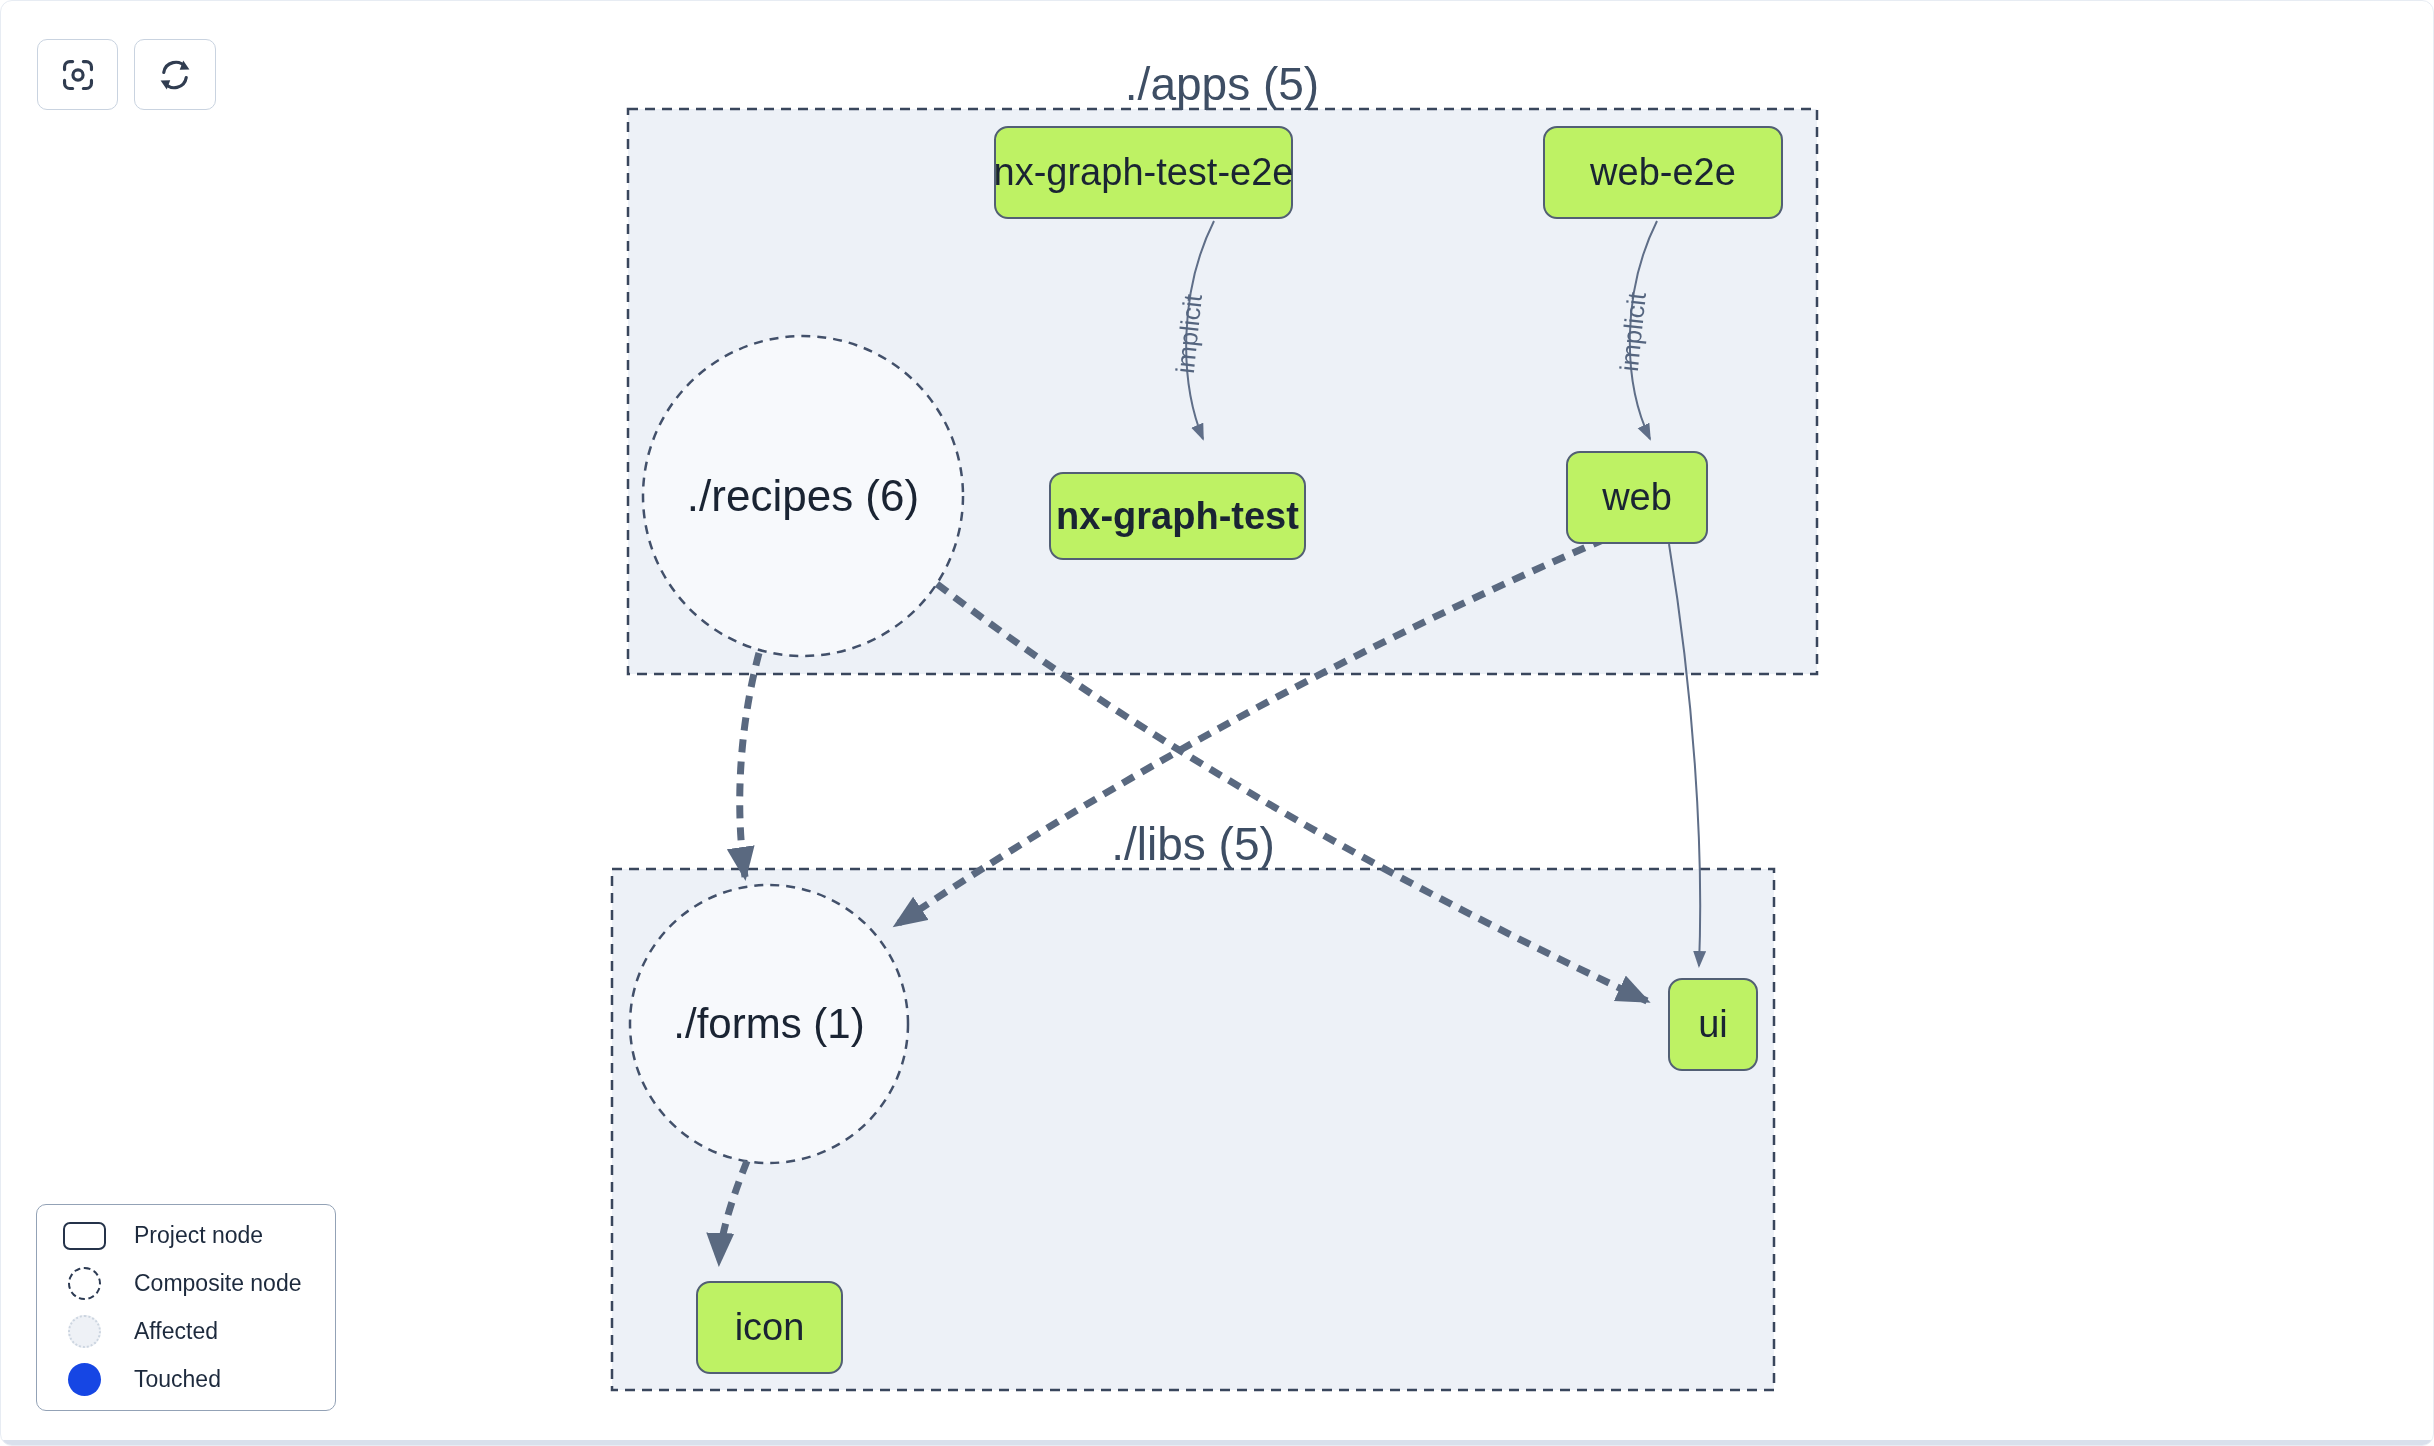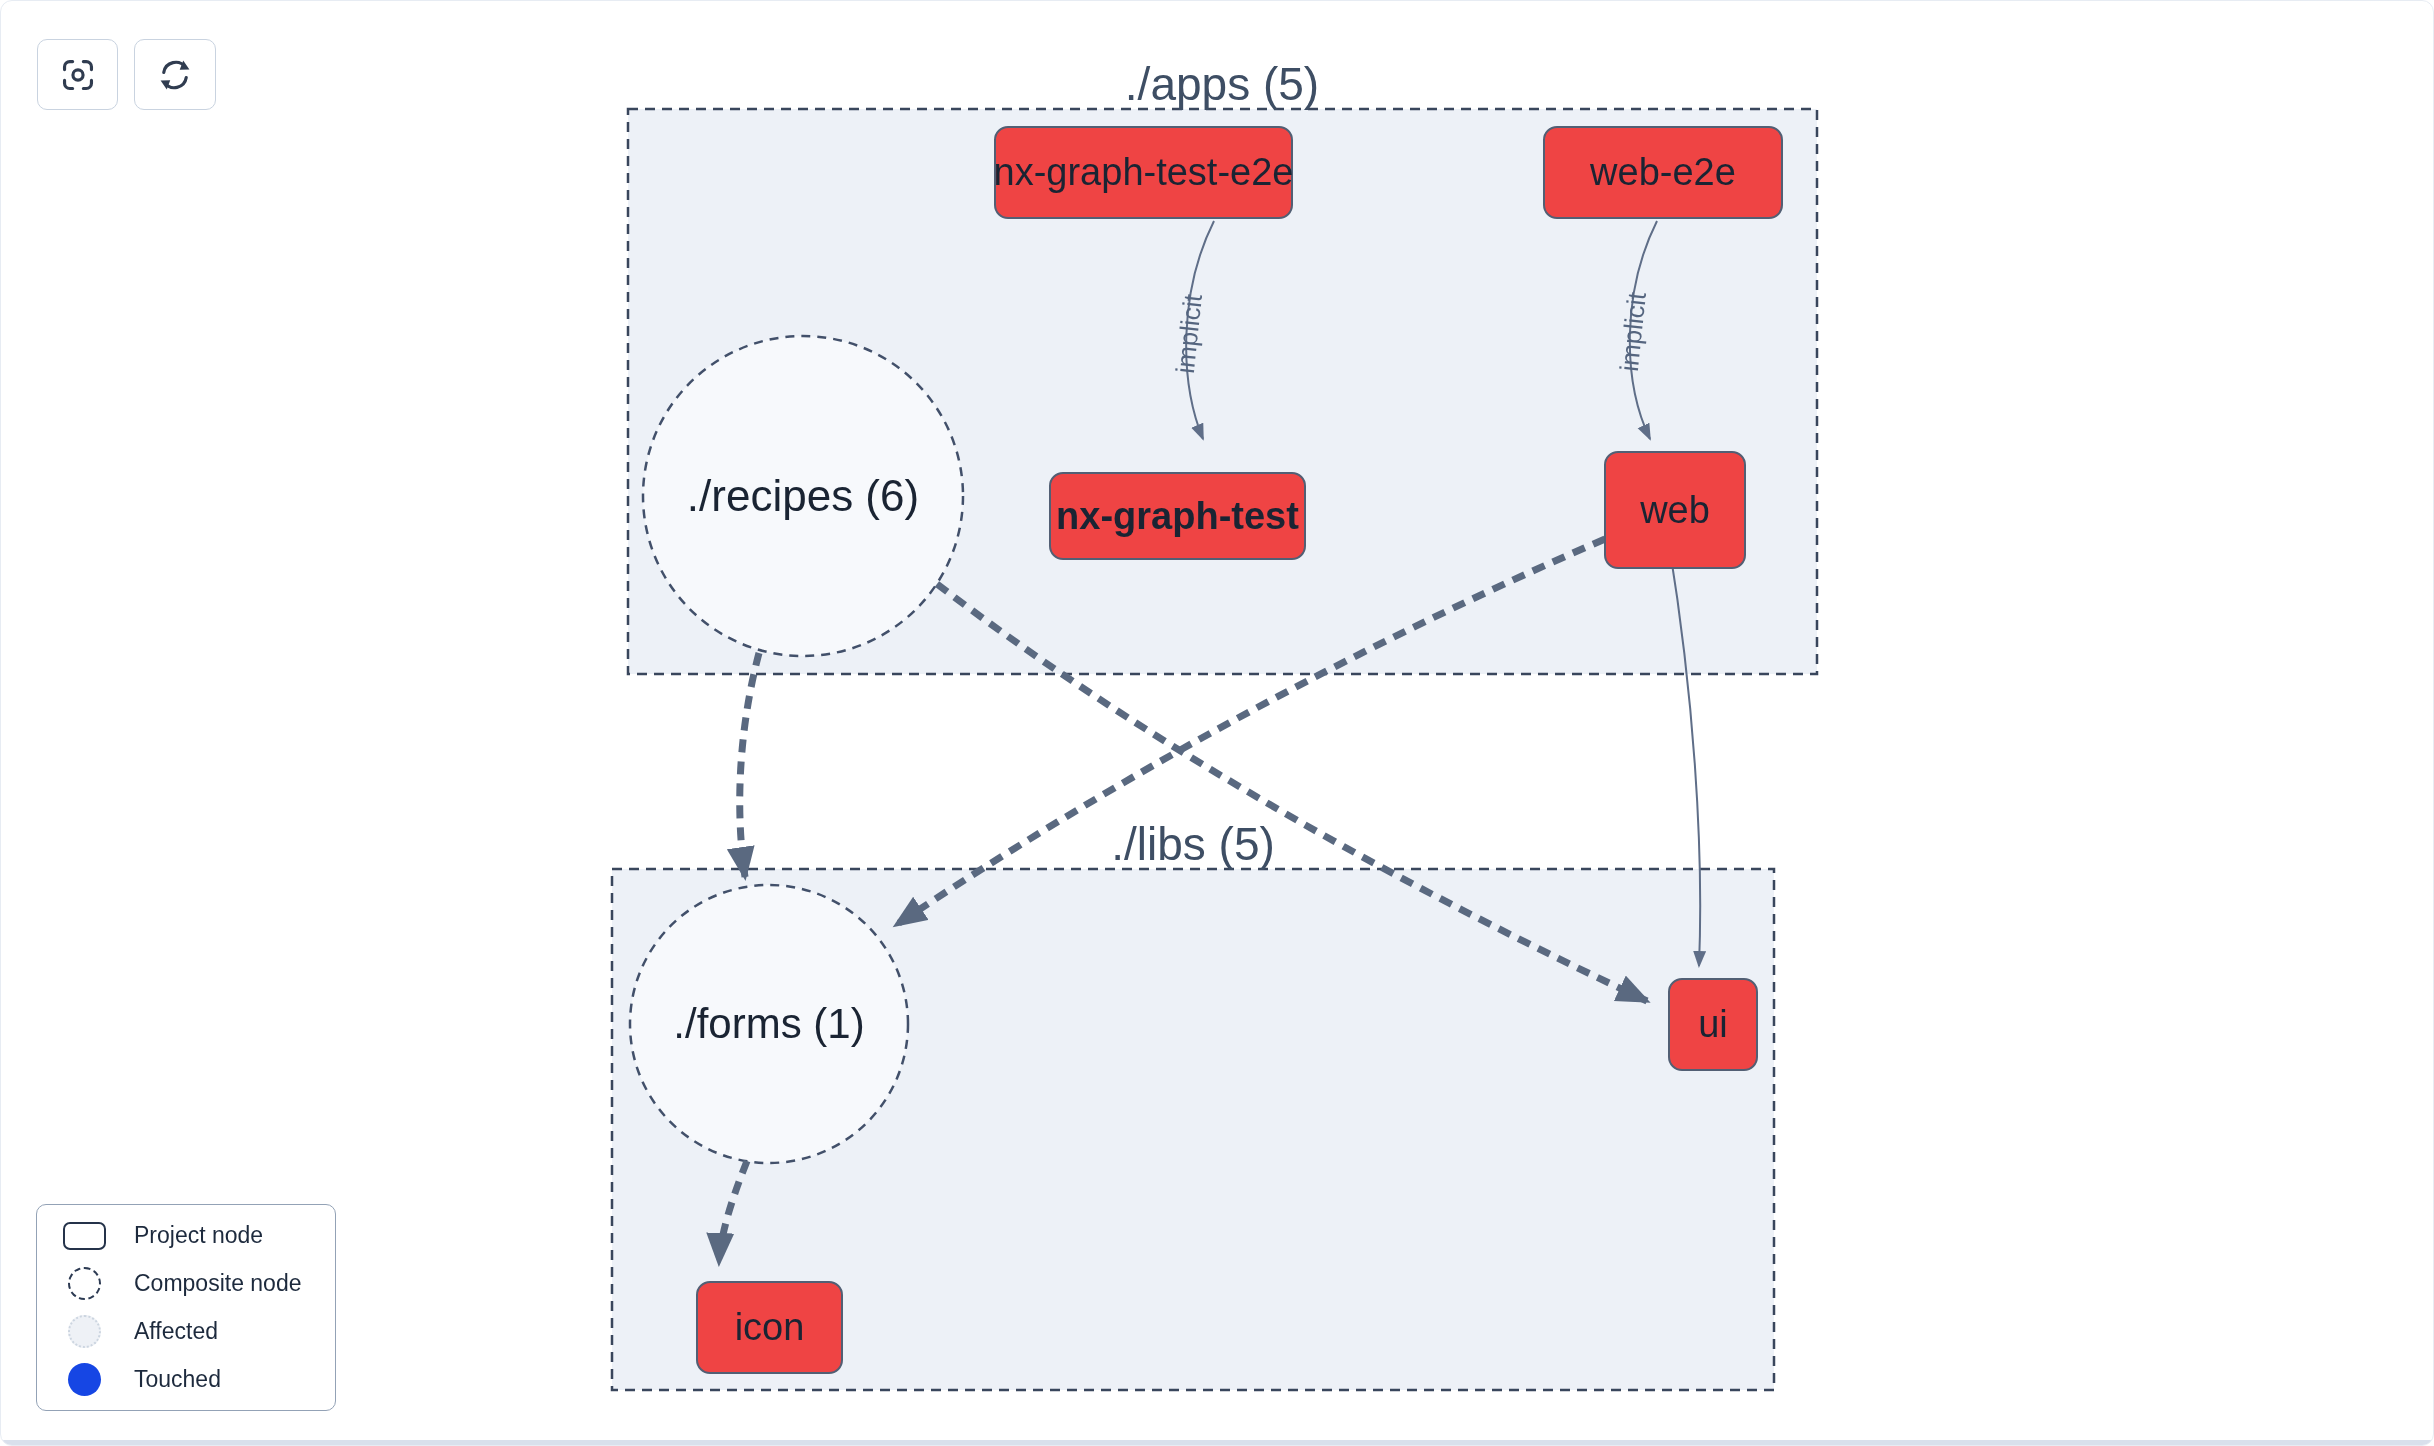--- a/index.html
+++ b/index.html
@@ -2,21 +2,21 @@
 <html><head>
 <meta charset="utf-8">
 <style>
   html,body{margin:0;padding:0;background:#ffffff;}
   body{font-family:"Liberation Sans","DejaVu Sans",sans-serif;}
   .stage{position:relative;width:2434px;height:1446px;background:#ffffff;overflow:hidden;
          border:1px solid #e7ecf3;border-radius:12px;box-sizing:border-box;}
   .stage-bottom-bar{position:absolute;left:0;right:0;bottom:0;height:5px;background:#d9e0ec;}
   svg.graph{position:absolute;left:0;top:0;}
   
-  .node{position:absolute;background:#ef4444;border:2px solid #525f74;border-radius:14px;
+  .node{position:absolute;background:#bef264;border:2px solid #525f74;border-radius:14px;
         color:#1a2433;display:flex;align-items:center;justify-content:center;
         font-size:38px;white-space:nowrap;box-sizing:border-box;z-index:4;cursor:pointer;}
   .group-label{position:absolute;text-align:center;font-size:46px;color:#3e4e64;z-index:3;}
   .circle-label{position:absolute;display:flex;align-items:center;justify-content:center;
         color:#1a2433;z-index:3;white-space:nowrap;}
   
   .tool-btn{position:absolute;background:#ffffff;border:1.5px solid #c9d3e0;border-radius:10px;
         display:flex;align-items:center;justify-content:center;z-index:6;cursor:pointer;}
   .tool-btn svg{stroke:#303c50;fill:none;stroke-width:2;stroke-linecap:round;stroke-linejoin:round;}
   
@@ -66,21 +66,21 @@
 
   <div class="group-label" style="left:1021px;top:56px;width:400px;height:52px;">./apps (5)</div>
   <div class="group-label" style="left:992px;top:816px;width:400px;height:52px;text-align:center;">./libs (5)</div>
 
   <div class="circle-label" style="left:642px;top:468px;width:320px;height:54px;font-size:44px;">./recipes (6)</div>
   <div class="circle-label" style="left:628px;top:998px;width:280px;height:50px;font-size:42px;text-align:center;">./forms (1)</div>
 
   <div class="node" style="left:993px;top:125px;width:299px;height:93px;">nx-graph-test-e2e</div>
   <div class="node" style="left:1542px;top:125px;width:240px;height:93px;">web-e2e</div>
   <div class="node" style="left:1048px;top:471px;width:257px;height:88px;font-weight:bold;">nx-graph-test</div>
-  <div class="node" style="left:1603px;top:450px;width:142px;height:118px;">web</div>
+  <div class="node" style="left:1565px;top:450px;width:142px;height:93px;">web</div>
   <div class="node" style="left:1667px;top:977px;width:90px;height:93px;">ui</div>
   <div class="node" style="left:695px;top:1280px;width:147px;height:93px;">icon</div>
 
   <div class="tool-btn" style="left:36px;top:38px;width:79px;height:69px;">
     <span style="display:flex;">
       <svg width="38" height="38" viewBox="0 0 24 24">
         <path d="M8.6 3.5 H6.8 A3.3 3.3 0 0 0 3.5 6.8 V8.6"></path>
         <path d="M15.4 3.5 H17.2 A3.3 3.3 0 0 1 20.5 6.8 V8.6"></path>
         <path d="M8.6 20.5 H6.8 A3.3 3.3 0 0 1 3.5 17.2 V15.4"></path>
         <path d="M15.4 20.5 H17.2 A3.3 3.3 0 0 0 20.5 17.2 V15.4"></path>

